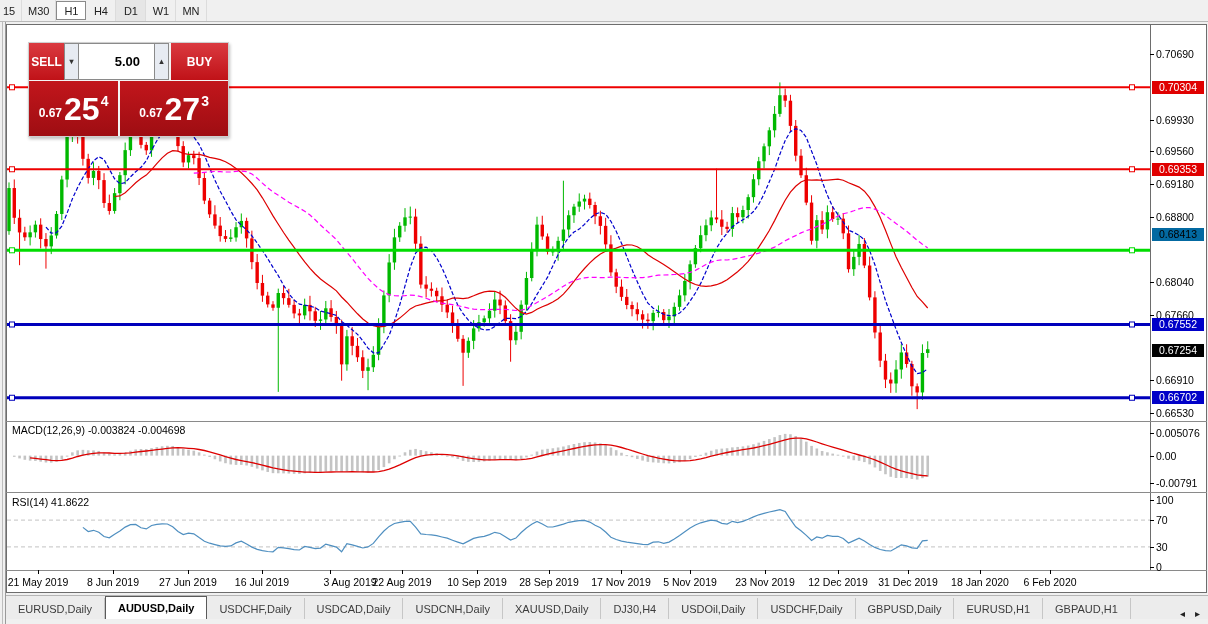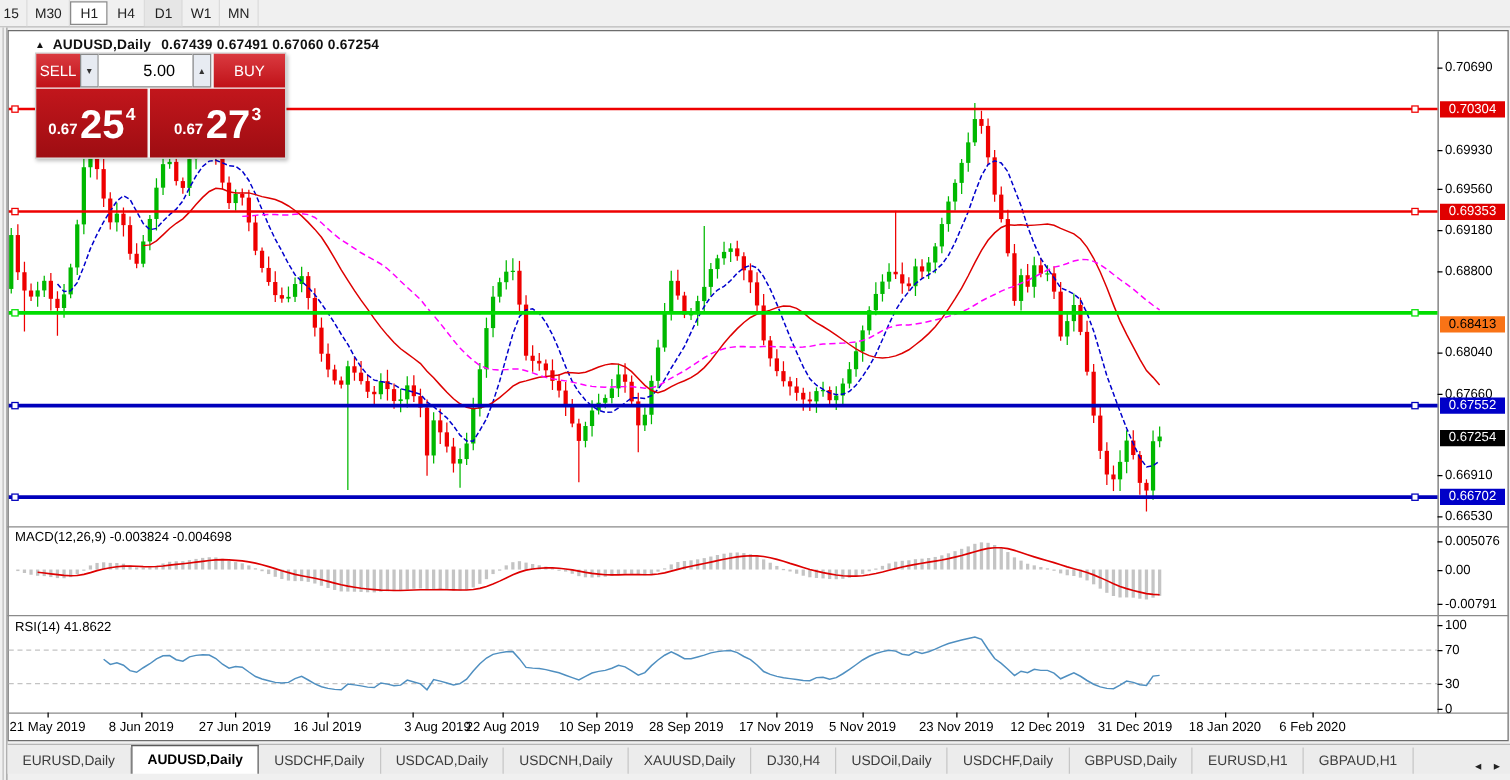--- a/index.html
+++ b/index.html
@@ -32,21 +32,21 @@
   .ax-lab{position:absolute;left:1156px;font-size:10.5px;color:#000;white-space:nowrap;}
   .ax-badge{position:absolute;left:1152px;width:52px;font-size:10.5px;color:#fff;text-align:center;
             padding:0 2px;line-height:13px;height:13px;white-space:nowrap;}
   .ax-tick{position:absolute;left:1150px;width:4px;height:1px;background:#000;}
   .date-lab{position:absolute;font-size:10.5px;color:#000;white-space:nowrap;transform:translateX(-50%);}
   .date-tick{position:absolute;width:1px;height:4px;background:#000;top:570px;}
   .pane-label{position:absolute;font-size:10.5px;color:#000;white-space:nowrap;}
   
   .trade-panel{position:absolute;left:28px;top:42px;width:201px;z-index:6;
                box-shadow:1px 2px 3px rgba(0,0,0,.25);background:#f4f4f4;border:1px solid #cfcfcf;}
-  .tp-row1{display:flex;height:27px;}
+  .tp-row1{display:flex;height:37px;font-weight:bold;}
   .tp-btn{background:linear-gradient(#da3a40,#c01218);color:#fff;font-size:12px;display:flex;
           align-items:center;justify-content:center;cursor:pointer;}
   .tp-sell{width:35px;}
   .tp-buy{width:57px;margin-left:2px;}
   .tp-spin{width:15px;background:#e7ebf2;border:1px solid #8a8a8a;color:#333;font-size:8px;
            display:flex;align-items:center;justify-content:center;cursor:pointer;}
   .tp-vol{flex:1;background:#fff;border-top:1px solid #8a8a8a;border-bottom:1px solid #8a8a8a;
           font-size:13px;color:#000;display:flex;align-items:center;justify-content:flex-end;
           padding-right:14px;}
   .tp-row2{display:flex;height:55px;margin-top:1px;}
@@ -647,23 +647,20 @@
         <rect x="915.8600000000001" y="455.6283880171184" width="2.6" height="23.961642927156333" fill="#c4c4c4"></rect>
         <rect x="921.1400000000001" y="455.6283880171184" width="2.6" height="22.552315403174134" fill="#c4c4c4"></rect>
         <rect x="926.4200000000001" y="455.6283880171184" width="2.6" height="21.036670791568497" fill="#c4c4c4"></rect>
       </g>
       <polyline points="30.1,457.8 35.4,458.4 40.7,459.1 46.0,459.7 51.2,460.3 56.5,460.6 61.8,460.4 67.1,459.5 72.4,458.1 77.6,456.5 82.9,455.2 88.2,454.2 93.5,453.4 98.8,452.9 104.0,452.8 109.3,453.0 114.6,453.3 119.9,453.4 125.2,453.2 130.4,452.8 135.7,452.1 141.0,451.5 146.3,451.0 151.6,450.4 156.8,449.7 162.1,449.1 167.4,448.4 172.7,447.9 178.0,447.7 183.2,447.9 188.5,448.3 193.8,448.7 199.1,449.5 204.4,450.5 209.6,451.8 214.9,453.3 220.2,454.9 225.5,456.6 230.8,458.1 236.0,459.5 241.3,460.6 246.6,461.6 251.9,462.6 257.2,463.8 262.4,465.1 267.7,466.5 273.0,467.8 278.3,468.9 283.6,469.8 288.8,470.6 294.1,471.2 299.4,471.7 304.7,472.1 310.0,472.2 315.2,472.4 320.5,472.4 325.8,472.2 331.1,472.0 336.4,471.8 341.6,471.8 346.9,471.8 352.2,471.7 357.5,471.8 362.8,471.9 368.0,472.0 373.3,472.0 378.6,471.6 383.9,470.7 389.2,469.2 394.4,467.2 399.7,464.9 405.0,462.4 410.3,459.8 415.6,457.7 420.8,456.1 426.1,455.2 431.4,454.6 436.7,454.3 442.0,454.3 447.2,454.6 452.5,455.2 457.8,455.9 463.1,456.9 468.4,457.9 473.6,458.7 478.9,459.3 484.2,459.8 489.5,459.9 494.8,459.9 500.0,459.7 505.3,459.6 510.6,459.7 515.9,459.8 521.2,459.7 526.4,459.2 531.7,458.3 537.0,456.9 542.3,455.5 547.6,454.1 552.8,453.0 558.1,451.9 563.4,450.8 568.7,449.7 574.0,448.5 579.2,447.4 584.5,446.4 589.8,445.5 595.1,444.9 600.4,444.6 605.6,444.7 610.9,445.2 616.2,446.2 621.5,447.5 626.8,449.0 632.0,450.7 637.3,452.3 642.6,454.0 647.9,455.6 653.2,456.9 658.4,458.1 663.7,459.1 669.0,460.0 674.3,460.6 679.6,460.9 684.8,460.9 690.1,460.6 695.4,459.8 700.7,458.8 706.0,457.6 711.2,456.2 716.5,454.9 721.8,453.6 727.1,452.5 732.4,451.5 737.6,450.6 742.9,449.7 748.2,448.9 753.5,448.0 758.8,446.9 764.0,445.7 769.3,444.4 774.6,442.9 779.9,441.4 785.2,439.9 790.4,438.7 795.7,438.2 801.0,438.2 806.3,438.9 811.6,440.3 816.8,442.0 822.1,443.8 827.4,445.5 832.7,447.1 838.0,448.6 843.2,450.1 848.5,451.8 853.8,453.5 859.1,455.0 864.4,456.4 869.6,458.0 874.9,459.9 880.2,462.1 885.5,464.5 890.8,467.0 896.0,469.2 901.3,470.9 906.6,472.4 911.9,473.7 917.2,474.9 922.4,475.5 927.7,475.8" fill="none" stroke="#dd0000" stroke-width="1.3" clip-path="url(#macdClip)"></polyline>
       <line x1="7" y1="520.1" x2="1150" y2="520.1" stroke="#c3c3c3" stroke-width="1" stroke-dasharray="4,3"></line>
       <line x1="7" y1="546.9" x2="1150" y2="546.9" stroke="#c3c3c3" stroke-width="1" stroke-dasharray="4,3"></line>
       <polyline points="82.9,527.4 88.2,531.5 93.5,530.3 98.8,532.2 104.0,536.5 109.3,537.8 114.6,534.2 119.9,531.0 125.2,527.1 130.4,524.6 135.7,524.4 141.0,527.8 146.3,528.9 151.6,525.5 156.8,524.3 162.1,523.8 167.4,524.0 172.7,526.8 178.0,531.4 183.2,534.6 188.5,533.2 193.8,533.8 199.1,537.6 204.4,541.2 209.6,543.2 214.9,544.6 220.2,545.9 225.5,546.3 230.8,545.9 236.0,542.9 241.3,541.1 246.6,544.0 251.9,547.1 257.2,549.4 262.4,550.7 267.7,551.5 273.0,551.8 278.3,547.3 283.6,547.9 288.8,548.7 294.1,549.7 299.4,550.0 304.7,546.4 310.0,547.3 315.2,548.6 320.5,548.1 325.8,544.1 331.1,545.6 336.4,547.1 341.6,551.8 346.9,543.6 352.2,544.9 357.5,546.4 362.8,548.0 368.0,546.9 373.3,543.4 378.6,536.8 383.9,531.0 389.2,526.4 394.4,523.5 399.7,522.3 405.0,521.4 410.3,521.3 415.6,527.1 420.8,533.9 426.1,534.5 431.4,534.8 436.7,535.7 442.0,537.0 447.2,538.2 452.5,540.2 457.8,542.1 463.1,543.9 468.4,541.1 473.6,538.4 478.9,537.1 484.2,536.3 489.5,534.6 494.8,532.3 500.0,533.5 505.3,536.7 510.6,540.1 515.9,538.1 521.2,532.5 526.4,528.0 531.7,524.2 537.0,521.5 542.3,524.0 547.6,527.0 552.8,527.0 558.1,525.6 563.4,524.1 568.7,522.3 574.0,521.3 579.2,520.7 584.5,520.4 589.8,522.1 595.1,525.2 600.4,527.7 605.6,532.0 610.9,537.2 616.2,539.5 621.5,541.1 626.8,542.2 632.0,542.9 637.3,543.6 642.6,544.4 647.9,544.6 653.2,542.1 658.4,541.8 663.7,543.4 669.0,542.1 674.3,539.0 679.6,535.5 684.8,531.8 690.1,528.0 695.4,525.0 700.7,522.8 706.0,521.3 711.2,520.2 716.5,520.9 721.8,523.4 727.1,524.1 732.4,521.3 737.6,522.7 742.9,521.4 748.2,519.3 753.5,516.9 758.8,514.8 764.0,513.4 769.3,512.0 774.6,510.8 779.9,509.6 785.2,511.5 790.4,519.4 795.7,526.8 801.0,530.7 806.3,535.4 811.6,540.5 816.8,537.0 822.1,538.2 827.4,535.4 832.7,536.3 838.0,536.3 843.2,538.5 848.5,543.0 853.8,540.6 859.1,538.2 864.4,541.0 869.6,544.4 874.9,547.4 880.2,549.5 885.5,550.7 890.8,551.0 896.0,548.1 901.3,544.8 906.6,545.9 911.9,547.8 917.2,548.3 922.4,540.9 927.7,540.3" fill="none" stroke="#4f8fc0" stroke-width="1.2" clip-path="url(#rsiClip)"></polyline>
     </svg>
 
-  <div class="chart-title">
-    <span class="tri">▲</span><span>AUDUSD,Daily</span><span class="ohlc">0.67439 0.67491 0.67060 0.67254</span>
-  </div>
 
   <div class="trade-panel">
     <div class="tp-row1">
       <div class="tp-btn tp-sell">SELL</div>
       <div class="tp-spin">▾</div>
       <div class="tp-vol">5.00</div>
       <div class="tp-spin">▴</div>
       <div class="tp-btn tp-buy">BUY</div>
     </div>
     <div class="tp-row2">
@@ -701,21 +698,21 @@
       <div class="ax-tick" style="top:282px"></div>
       <div class="ax-lab" style="top:276px">0.68040</div>
       <div class="ax-tick" style="top:315px"></div>
       <div class="ax-lab" style="top:309px">0.67660</div>
       <div class="ax-tick" style="top:380px"></div>
       <div class="ax-lab" style="top:374px">0.66910</div>
       <div class="ax-tick" style="top:413px"></div>
       <div class="ax-lab" style="top:407px">0.66530</div>
       <div class="ax-badge" style="top:81px;background:#e00000;color:#ffffff">0.70304</div>
       <div class="ax-badge" style="top:163px;background:#e00000;color:#ffffff">0.69353</div>
-      <div class="ax-badge" style="top:253px;background:#f97316;color:#000000">0.68413</div>
+      <div class="ax-badge" style="top:228px;background:#0369a1;color:#000000">0.68413</div>
       <div class="ax-badge" style="top:318px;background:#0000c8;color:#ffffff">0.67552</div>
       <div class="ax-badge" style="top:344px;background:#000000;color:#ffffff">0.67254</div>
       <div class="ax-badge" style="top:391px;background:#0000c8;color:#ffffff">0.66702</div>
       <div class="ax-tick" style="top:433px"></div>
       <div class="ax-lab" style="top:427px">0.005076</div>
       <div class="ax-tick" style="top:456px"></div>
       <div class="ax-lab" style="top:450px">0.00</div>
       <div class="ax-tick" style="top:483px"></div>
       <div class="ax-lab" style="top:477px">-0.00791</div>
       <div class="ax-tick" style="top:500px"></div>

